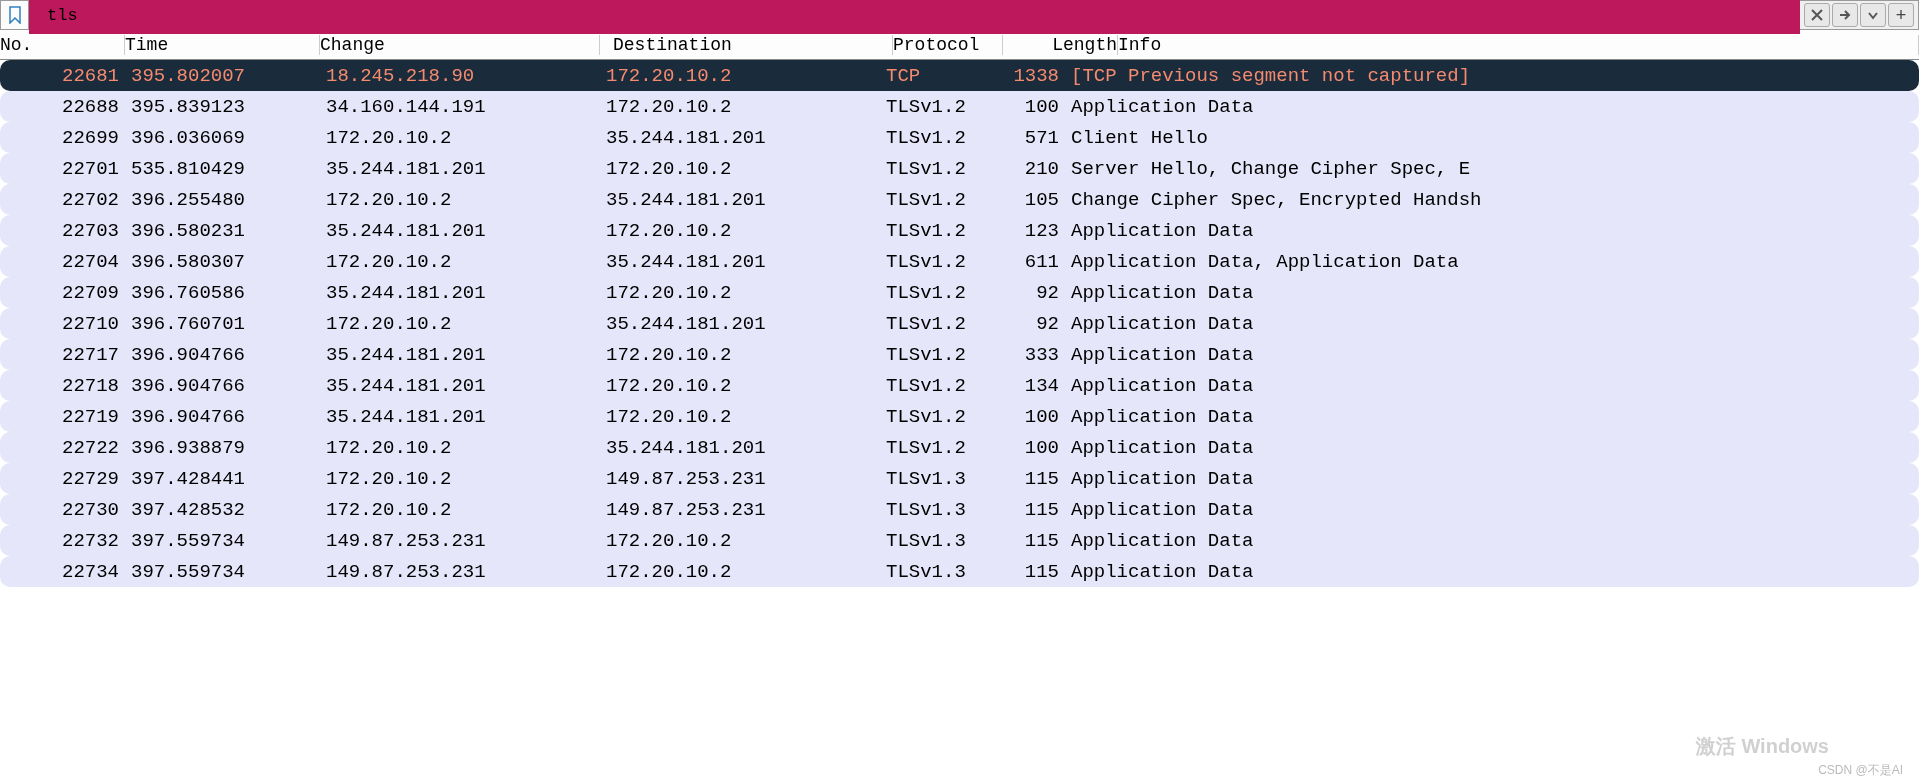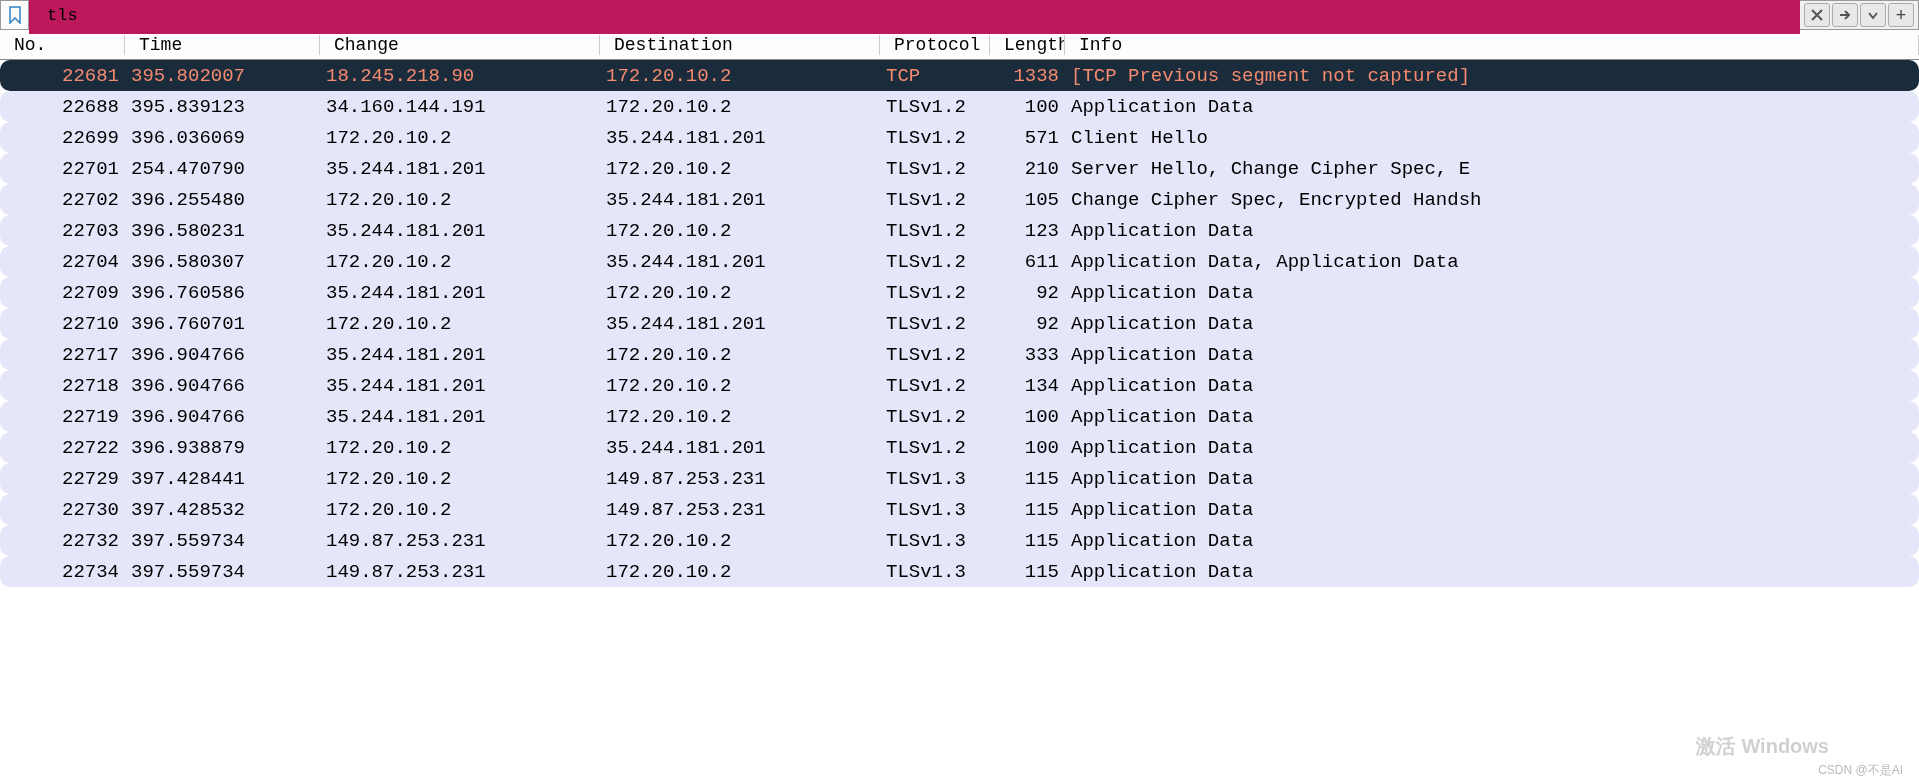--- a/index.html
+++ b/index.html
@@ -62,31 +62,31 @@
       display: flex;
       height: 30px;
       align-items: center;
       background: #fdfdfd;
       border-bottom: 1px solid #888;
       font-family: "SimSun", "Courier New", monospace;
       font-size: 18px;
       color: #000;
     }
     .header-row > div {
-      padding: 0 14px;
+      padding: 0 0;
       border-right: 1px solid #ccc;
       white-space: nowrap;
       overflow: hidden;
     }
     .col-no     { width: 125px; text-align: left; padding-left: 8px; }
     .col-time   { width: 195px; }
     .col-source { width: 280px; }
-    .col-dest   { width: 280px; }
+    .col-dest   { width: 280px; margin-left: 13px; }
     .col-proto  { width: 110px; }
-    .col-length { width: 75px; padding-right: 6px; }
+    .col-length { width: 75px; text-align: right; padding-right: 6px; margin-left: 40px; }
     .col-info   { flex: 1; font-family: Liberation Mono, monospace; }
     .packet-list { }
     .packet-row {
       display: flex;
       height: 31px;
       align-items: center;
       font-size: 19px;
       white-space: nowrap;
       overflow: hidden;
       border-radius: 10px;
@@ -194,21 +194,21 @@
         <div class="row-no">22699</div>
         <div class="row-time">396.036069</div>
         <div class="row-source">172.20.10.2</div>
         <div class="row-dest">35.244.181.201</div>
         <div class="row-proto">TLSv1.2</div>
         <div class="row-length">571</div>
         <div class="row-info">Client Hello</div>
       </div>
       <div class="packet-row row-normal">
         <div class="row-no">22701</div>
-        <div class="row-time">254.470790</div>
+        <div class="row-time">535.810429</div>
         <div class="row-source">35.244.181.201</div>
         <div class="row-dest">172.20.10.2</div>
         <div class="row-proto">TLSv1.2</div>
         <div class="row-length">210</div>
         <div class="row-info">Server Hello, Change Cipher Spec, E</div>
       </div>
       <div class="packet-row row-normal">
         <div class="row-no">22702</div>
         <div class="row-time">396.255480</div>
         <div class="row-source">172.20.10.2</div>

